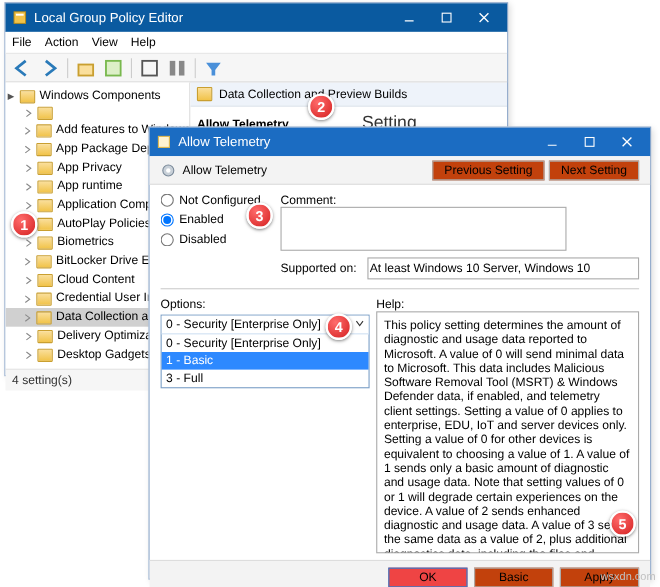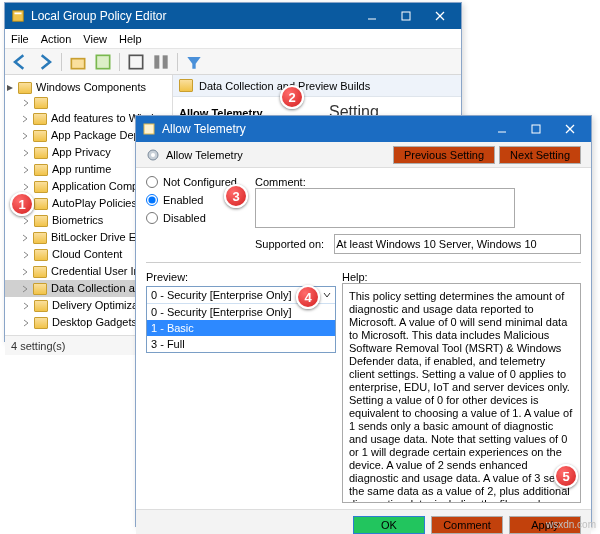--- a/index.html
+++ b/index.html
@@ -66,21 +66,21 @@
 .opts-col{flex:0 0 190px;display:flex;flex-direction:column;}
 .opts-col label{margin-bottom:3px;}
 .select-box{border:1px solid #7a9ec6;background:#fff;}
 .select-head{background:#fff;padding:2px 4px;display:flex;justify-content:space-between;align-items:center;border-bottom:1px solid #cfe0f2;}
 .select-opt{padding:2px 4px;}
 .select-opt.sel{background:#2d89ff;color:#fff;}
 .help-col{flex:1;display:flex;flex-direction:column;}
 .help-box{border:1px solid #aaa;padding:6px;height:220px;overflow:hidden;line-height:13px;}
 
 .dlg-buttons{display:flex;justify-content:flex-end;gap:6px;padding:6px 10px;border-top:1px solid #ddd;background:#f3f3f3;}
-.btn.default{background:#22c55e;border-color:#2d7dd2;}
+.btn.default{background:#ef4444;border-color:#2d7dd2;}
 
 .callout{position:absolute;width:24px;height:24px;border-radius:50%;background:radial-gradient(circle at 35% 30%, #ff6b6b, #d42020);border:2px solid #fff;box-shadow:0 1px 3px rgba(0,0,0,0.5);color:#fff;font-weight:bold;font-size:13px;display:flex;align-items:center;justify-content:center;z-index:100;}
 
 .watermark{position:absolute;right:4px;bottom:4px;color:#c0c0c0;font-size:10px;z-index:200;}
 </style>
 </head>
 <body>
 
 <div class="window" style="left:4px; top:2px; width:458px; height:340px;">
   <div class="titlebar blue-dark">
@@ -399,21 +399,21 @@
           <span>Supported on:</span>
           <input type="text" readonly="" value="At least Windows 10 Server, Windows 10" style="">
         </div>
       </div>
     </div>
 
     <hr class="hr">
 
     <div class="opts-help">
       <div class="opts-col">
-        <label>Preview:</label>
+        <label>Options:</label>
         <div class="select-box">
           <div class="select-head">
             <span>0 - Security [Enterprise Only]</span>
             <span><svg width="8" height="8" viewBox="0 0 8 8">
                   <path d="M1 2 L4 6 L7 2" fill="none" stroke="#333"></path>
                 </svg></span>
           </div>
           <div id="select-opts">
               <div class="select-opt">0 - Security [Enterprise Only]</div>
               <div class="select-opt sel">1 - Basic</div>
@@ -425,21 +425,21 @@
         <label>Help:</label>
         <div class="help-box">
           <span id="help-text">This policy setting determines the amount of diagnostic and usage data reported to Microsoft. A value of 0 will send minimal data to Microsoft. This data includes Malicious Software Removal Tool (MSRT) &amp; Windows Defender data, if enabled, and telemetry client settings. Setting a value of 0 applies to enterprise, EDU, IoT and server devices only. Setting a value of 0 for other devices is equivalent to choosing a value of 1. A value of 1 sends only a basic amount of diagnostic and usage data. Note that setting values of 0 or 1 will degrade certain experiences on the device. A value of 2 sends enhanced diagnostic and usage data. A value of 3 sends the same data as a value of 2, plus additional diagnostics data, including the files and content that may have caused the problem. Windows 10 telemetry settings applies to the Windows operating system and some first party apps. This setting does not apply to third party apps running on Windows 10.<br><br>If you disable or do not configure this policy setting, users can configure the Telemetry level in Settings.</span>
         </div>
       </div>
     </div>
   </div>
 
   <div class="dlg-buttons">
     <button class="btn default">OK</button>
-    <button class="btn">Comment</button>
+    <button class="btn">Basic</button>
     <button class="btn">Apply</button>
   </div>
 </div>
 
 <div class="callout" style="left:10px; top:192px;">1</div>
 <div class="callout" style="left:280px; top:85px;">2</div>
 <div class="callout" style="left:224px; top:184px;">3</div>
 <div class="callout" style="left:296px; top:285px;">4</div>
 <div class="callout" style="left:554px; top:464px;">5</div>
 

